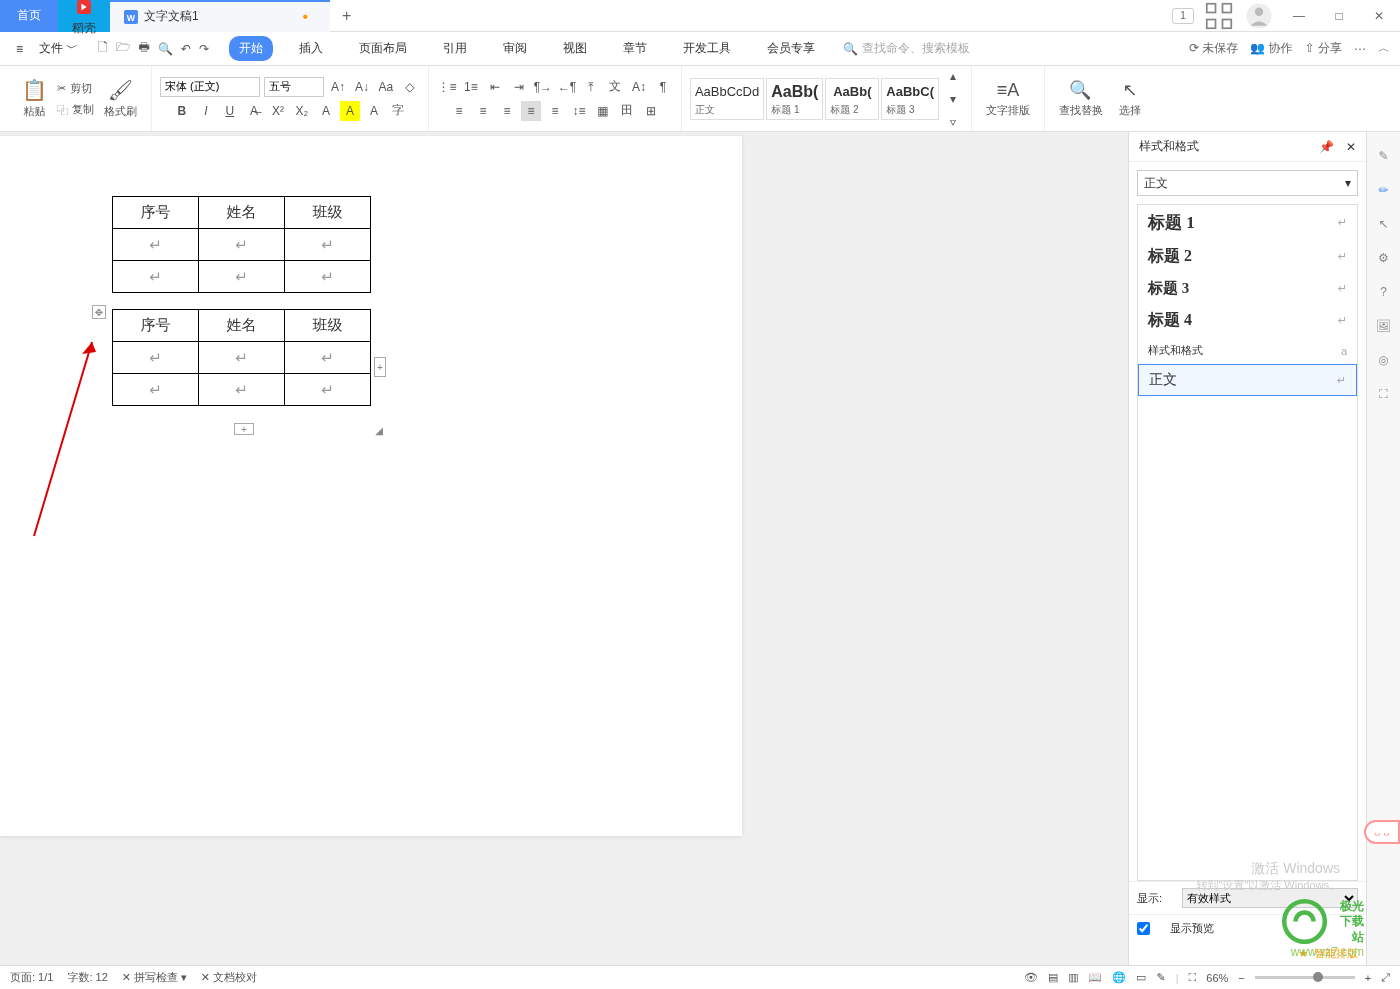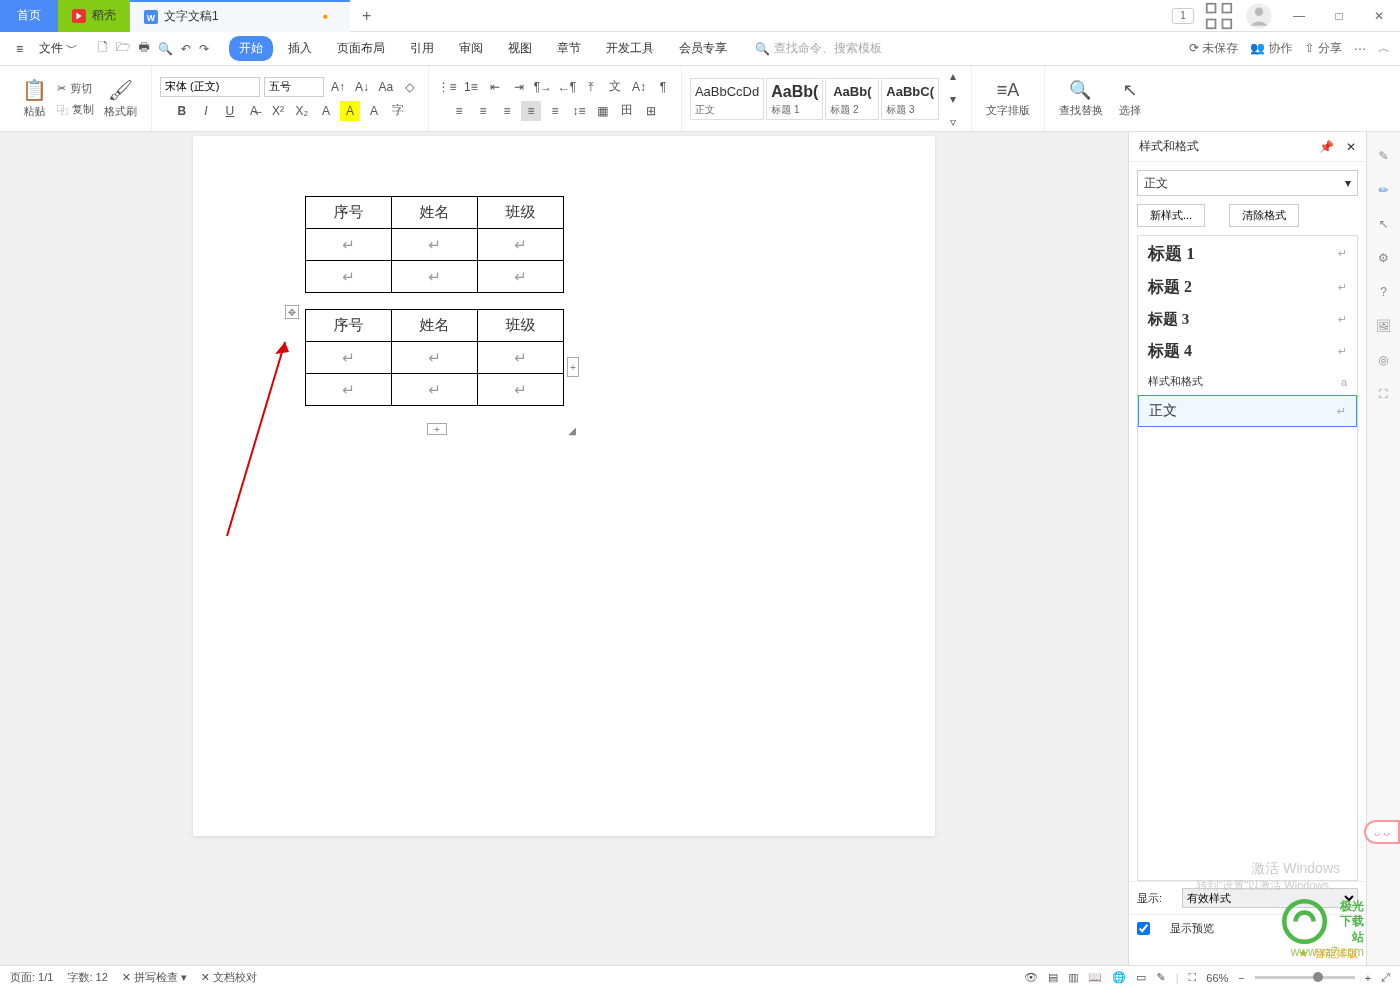--- a/index.html
+++ b/index.html
@@ -2,34 +2,34 @@
 <html><head>
 <meta charset="utf-8">
 <style>
 * { margin: 0; padding: 0; box-sizing: border-box; font-family: "Microsoft YaHei", sans-serif; }
 body { background: #fff; width: 1400px; height: 989px; overflow: hidden; position: relative; font-size: 12px; color: #333; }
 
 
 .titlebar { height: 32px; display: flex; align-items: center; background: #fff; border-bottom: 1px solid #e0e0e0; }
 .tab { height: 32px; display: flex; align-items: center; padding: 0 14px; gap: 6px; font-size: 12px; cursor: pointer; }
 .tab-home { background: #4a8cf7; color: #fff; width: 58px; justify-content: center; }
-.tab-doke { background: #84cc16; }
+.tab-doke { background: #0ea5e9; flex-direction: column; }
 .tab-doc { background: #f5f7fa; border-top: 2px solid #4a8cf7; }
 .tab-icon { width: 14px; height: 14px; display: inline-flex; }
 .tab-modified { color: #f90; margin-left: auto; font-size: 16px; padding: 0 8px; }
 .tab-add { padding: 0 12px; color: #666; font-size: 16px; }
 .titlebar-right { margin-left: auto; display: flex; align-items: center; gap: 10px; padding-right: 6px; }
 .win-btn { width: 30px; height: 28px; display: flex; align-items: center; justify-content: center; color: #666; cursor: pointer; }
 
 
 .menubar { height: 34px; display: flex; align-items: center; padding: 0 10px; gap: 4px; border-bottom: 1px solid #e0e0e0; }
 .file-menu { display: flex; align-items: center; gap: 3px; padding: 3px 6px; }
 .qat { display: flex; gap: 8px; align-items: center; margin: 0 10px; }
 .qat-item { color: #555; cursor: pointer; }
-.menu-tabs { display: flex; gap: 5px; margin-left: 6px; }
+.menu-tabs { display: flex; gap: 16px; margin-left: 6px; }
 .menu-tab { padding: 4px 10px; font-size: 12px; color: #333; cursor: pointer; border-radius: 10px; }
 .menu-tab.active { background: #4a8cf7; color: #fff; }
 .search-box { margin-left: 14px; color: #aaa; display: flex; align-items: center; gap: 4px; }
 .menubar-right { margin-left: auto; display: flex; gap: 12px; align-items: center; color: #666; }
 
 
 .ribbon { height: 66px; display: flex; align-items: stretch; border-bottom: 1px solid #e0e0e0; padding: 0 8px; }
 .ribbon-group { display: flex; align-items: center; padding: 0 8px; border-right: 1px solid #eee; gap: 4px; }
 .ribbon-big { display: flex; flex-direction: column; align-items: center; justify-content: center; gap: 2px; padding: 0 6px; font-size: 11px; color: #555; cursor: pointer; }
 .ribbon-stack { display: flex; flex-direction: column; gap: 3px; justify-content: center; }
@@ -37,21 +37,21 @@
 .font-select { width: 100px; height: 20px; border: 1px solid #ccc; font-size: 11px; padding: 0 4px; }
 .size-select { width: 60px; height: 20px; border: 1px solid #ccc; font-size: 11px; padding: 0 4px; }
 .font-row { display: flex; gap: 4px; align-items: center; }
 .fmt-btn { width: 20px; height: 20px; display: inline-flex; align-items: center; justify-content: center; cursor: pointer; color: #555; font-size: 12px; }
 .style-item { border: 1px solid #ddd; padding: 2px 4px; font-size: 11px; text-align: left; cursor: pointer; min-width: 54px; }
 .style-preview { font-size: 13px; color: #333; height: 22px; display: flex; align-items: center; justify-content: center; }
 .style-name { font-size: 10px; color: #666; }
 
 
 .main { display: flex; height: calc(989px - 32px - 34px - 66px - 24px); background: #f0f0f0; }
-.canvas-area { flex: 1; overflow: auto; position: relative; display: flex; justify-content: center; padding-top: 4px; }
+.canvas-area { flex: 1; overflow: auto; position: relative; display: flex; justify-content: flex-start; padding-top: 4px; }
 .page { width: 742px; height: 700px; background: #fff; box-shadow: 0 1px 4px rgba(0,0,0,0.1); position: relative; padding: 60px 68px; }
 .doc-table { border-collapse: collapse; margin-bottom: 16px; }
 .doc-table td { border: 1px solid #000; font-size: 15px; font-family: SimSun, serif; text-align: center; height: 32px; }
 .th-cell { width: 86px; }
 .empty-cell { font-size: 9px; color: #999; }
 .arrow-annotation { position: absolute; left: 24px; top: 180px; pointer-events: none; }
 .table-handle { position: absolute; width: 14px; height: 14px; border: 1px solid #aaa; display: flex; align-items: center; justify-content: center; font-size: 10px; color: #888; background: #fff; }
 
 
 .side-panel { width: 238px; background: #fff; border-left: 1px solid #ddd; display: flex; flex-direction: column; }
@@ -353,24 +353,20 @@
       <span>样式和格式</span>
       <span>
         <span style="margin-right:8px;cursor:pointer">📌</span>
         <span style="cursor:pointer">✕</span>
       </span>
     </div>
     <div class="side-select">
       <span>正文</span>
       <span>▾</span>
     </div>
-    <div class="side-btns">
-      <button class="side-btn">新样式...</button>
-      <button class="side-btn">清除格式</button>
-    </div>
     <div class="style-list" id="style-list">
         <div class="style-row h1">
           <span class="nm">标题 1</span>
           <span class="mk">↵</span>
         </div>
         <div class="style-row h2">
           <span class="nm">标题 2</span>
           <span class="mk">↵</span>
         </div>
         <div class="style-row h3">

